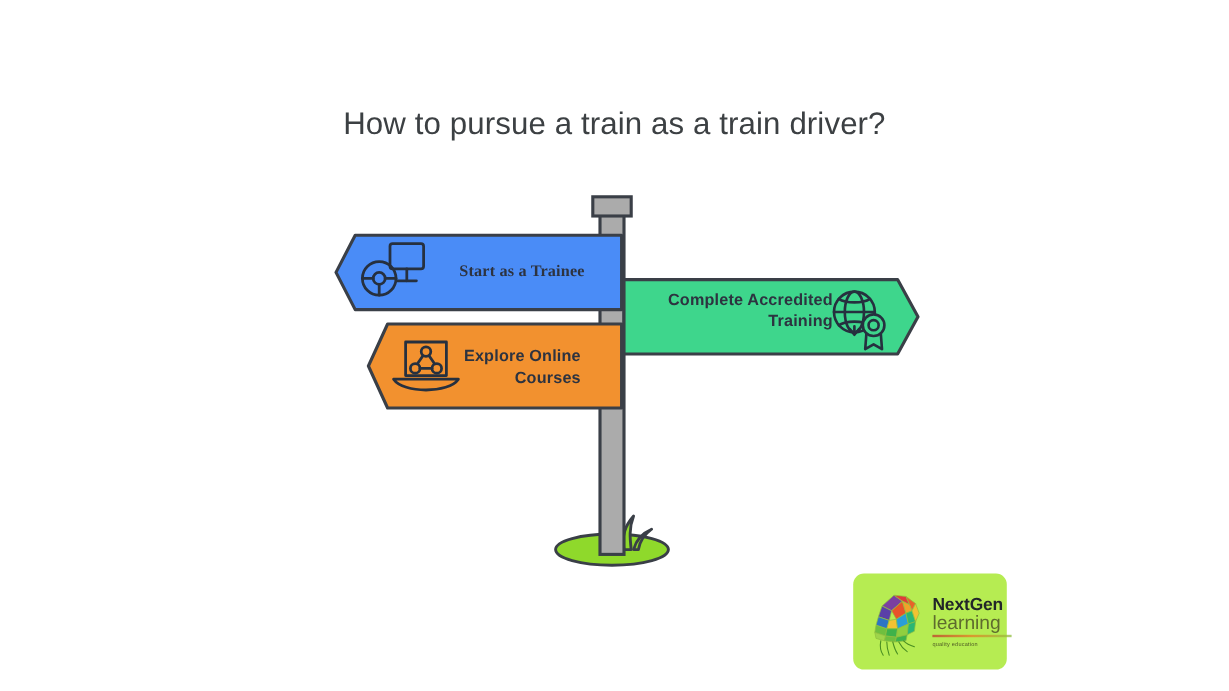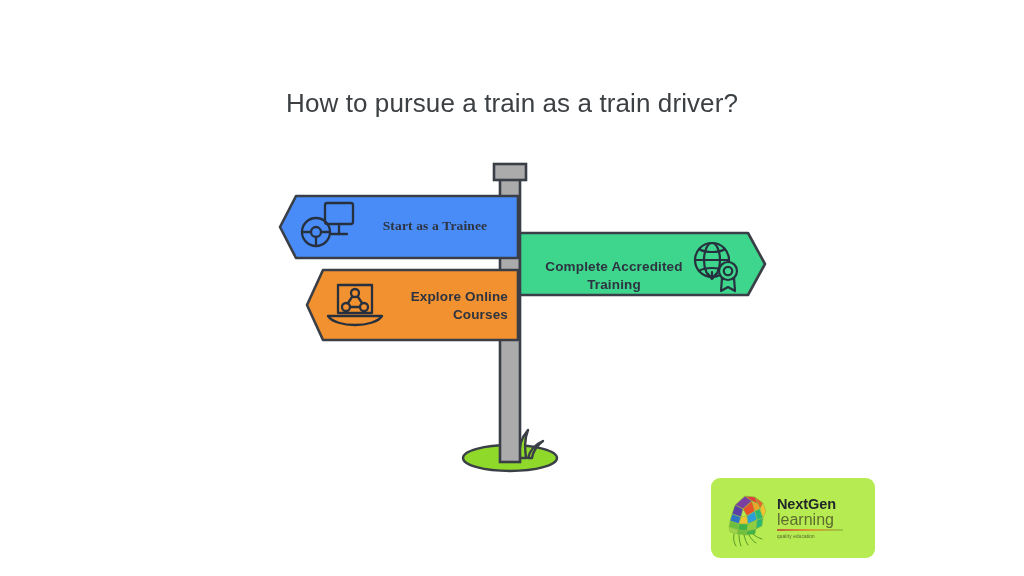--- a/index.html
+++ b/index.html
@@ -56,37 +56,37 @@
   }
   #sign-label-trainee {
     left: 365px;
     top: 217px;
     width: 140px;
     text-align: center;
     font-family: Liberation Serif, serif;
   }
   #sign-label-accredited {
     left: 534px;
-    top: 258px;
+    top: 241px;
     width: 160px;
-    text-align: center;
+    text-align: right;
   }
   #sign-label-courses {
-    left: 388px;
+    left: 364px;
     top: 288px;
     width: 120px;
     text-align: right;
   }
 
   
   #brand-logo {
     position: absolute;
     left: 711px;
     top: 478px;
-    width: 164px;
+    width: 128px;
     height: 80px;
     background: #b6ec52;
     border-radius: 9px;
     display: flex;
     align-items: center;
     padding: 16px 10px;
     box-sizing: border-box;
   }
   #brand-mark {
     width: 50px;

